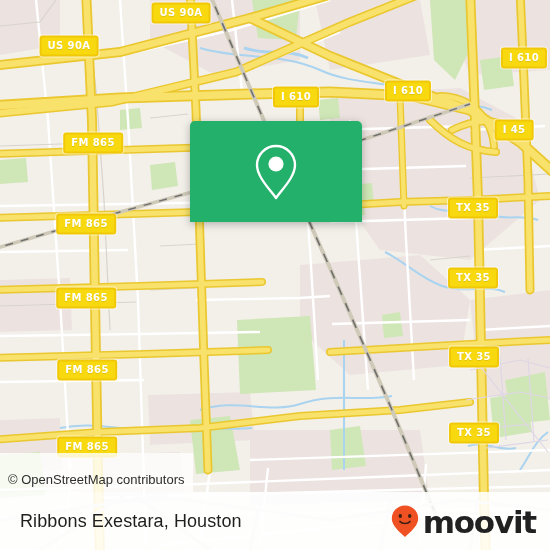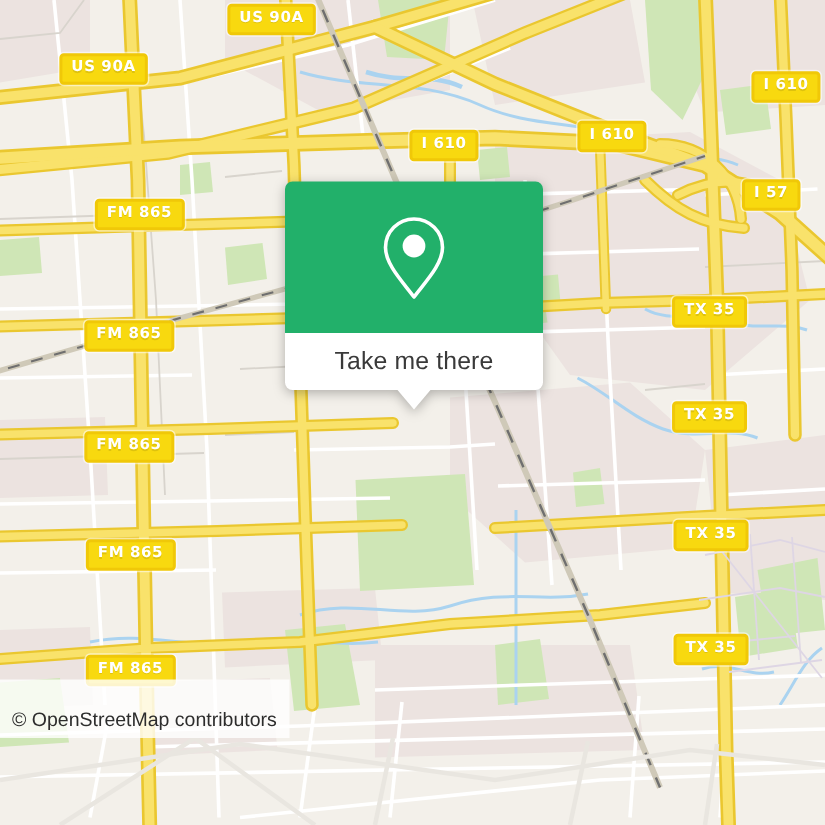--- a/index.html
+++ b/index.html
@@ -349,42 +349,50 @@
         </g>
       </g>
     </svg>
 
     <div id="shields">
         <div class="shield" style="left: 181px; top: 13px;">US 90A</div>
         <div class="shield" style="left: 69px; top: 46px;">US 90A</div>
         <div class="shield" style="left: 296px; top: 97px;">I 610</div>
         <div class="shield" style="left: 408px; top: 91px;">I 610</div>
         <div class="shield" style="left: 524px; top: 58px;">I 610</div>
-        <div class="shield" style="left: 514px; top: 130px;">I 57</div>
+        <div class="shield" style="left: 514px; top: 130px;">I 45</div>
         <div class="shield" style="left: 93px; top: 143px;">FM 865</div>
         <div class="shield" style="left: 86px; top: 224px;">FM 865</div>
         <div class="shield" style="left: 473px; top: 208px;">TX 35</div>
         <div class="shield" style="left: 86px; top: 298px;">FM 865</div>
         <div class="shield" style="left: 473px; top: 278px;">TX 35</div>
         <div class="shield" style="left: 87px; top: 370px;">FM 865</div>
         <div class="shield" style="left: 474px; top: 357px;">TX 35</div>
         <div class="shield" style="left: 87px; top: 447px;">FM 865</div>
         <div class="shield" style="left: 474px; top: 433px;">TX 35</div>
       </div>
   </div>
 
   <div id="callout">
     <div id="callout-top">
       <svg id="callout-pin" viewBox="0 0 46 58">
         <path d="M23 3 C12.5 3 4 11.5 4 22 C4 33.5 16 45.5 23 55 C30 45.5 42 33.5 42 22 C42 11.5 33.5 3 23 3 Z" fill="none" stroke="#ffffff" stroke-width="2.4" stroke-linejoin="round"></path>
         <circle cx="23" cy="21" r="7.6" fill="#ffffff"></circle>
       </svg>
     </div>
-    <div id="callout-bottom">
-      <span id="callout-label">Take me there</span>
-      <div id="callout-arrow"></div>
+  </div>
+
+  <div id="attribution">© OpenStreetMap contributors</div>
+
+  <div id="footer">
+    <div id="footer-title">Ribbons Exestara, Houston</div>
+    <div id="brand">
+      <svg id="brand-pin" width="30" height="34" viewBox="0 0 30 34">
+        <path d="M15 1.5 C7.6 1.5 1.8 7.2 1.8 14.4 C1.8 21.8 9.6 27.8 15 33 C20.4 27.8 28.2 21.8 28.2 14.4 C28.2 7.2 22.4 1.5 15 1.5 Z" fill="#f05123"></path>
+        <ellipse cx="10.3" cy="12" rx="1.7" ry="2.1" fill="#3c2114"></ellipse>
+        <ellipse cx="19.7" cy="12" rx="1.7" ry="2.1" fill="#3c2114"></ellipse>
+        <path d="M10 17.4 C12 20.2 18 20.2 20 17.4" fill="none" stroke="#3c2114" stroke-width="1.7" stroke-linecap="round"></path>
+      </svg>
+      <span id="brand-word">moovit</span>
     </div>
   </div>
 
-  <div id="attribution">© OpenStreetMap contributors</div>
-
-
 </div>
 
 </body></html>

